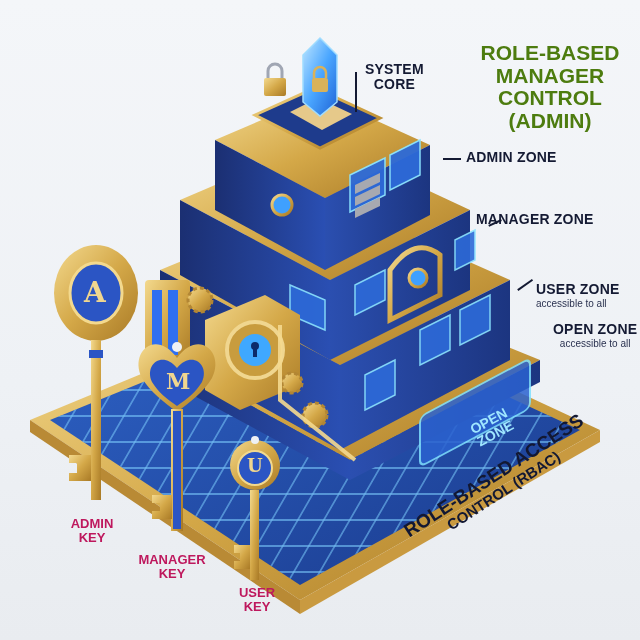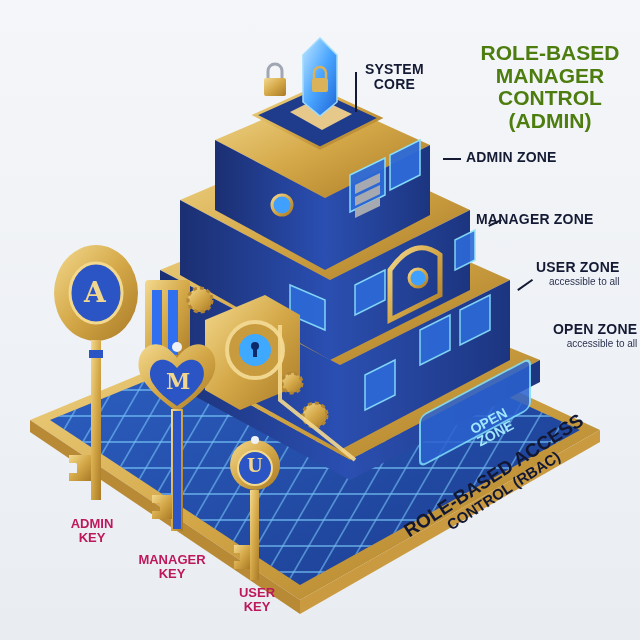--- a/index.html
+++ b/index.html
@@ -1,19 +1,19 @@
 <!DOCTYPE html>
 <html><head>
 <meta charset="utf-8">
 <style>
   html,body{margin:0;padding:0;}
   body{width:640px;height:640px;overflow:hidden;background:linear-gradient(180deg,#f4f6f9 0%,#eef1f5 60%,#e9ecf0 100%);font-family:"Liberation Sans",sans-serif;position:relative;}
   .stage{position:absolute;left:0;top:0;width:640px;height:640px;}
   .lbl{position:absolute;color:#141a33;font-weight:700;text-transform:uppercase;letter-spacing:0.2px;line-height:1.05;}
-  .sub{display:block;font-weight:400;text-transform:none;font-size:10px;color:#2b3250;letter-spacing:0;margin-top:2px;text-align:right;}
+  .sub{display:block;font-weight:400;text-transform:none;font-size:10px;color:#2b3250;letter-spacing:0;margin-top:2px;}
   .title{position:absolute;left:430px;top:42px;width:200px;text-align:center;font-size:21px;font-weight:800;color:#4d7c0f;line-height:1.08;margin-left:20px;}
   .leader{position:absolute;background:#141a33;height:1.5px;}
   .floor-title{position:absolute;left:392px;top:530px;font-size:19px;font-weight:800;color:#121833;transform:rotate(-33deg);transform-origin:left top;line-height:1.05;text-align:center;width:230px;}
   .keylbl{position:absolute;font-size:13px;font-weight:800;color:#be185d;text-align:center;line-height:1.08;}
 </style>
 </head>
 <body>
 
 <div class="stage">
 
@@ -183,21 +183,21 @@
   <div class="lbl" style="left:466px;top:150px;font-size:14px;">
     <span>ADMIN ZONE</span>
   </div>
   <div class="leader" style="left:443px;top:158px;width:18px;"></div>
 
   <div class="lbl" style="left:476px;top:212px;font-size:14px;">
     <span>MANAGER ZONE</span>
   </div>
   <div class="leader" style="left:488px;top:222px;width:14px;transform:rotate(-25deg);"></div>
 
-  <div class="lbl" style="left:536px;top:260px;font-size:14px;">
+  <div class="lbl" style="left:536px;top:282px;font-size:14px;">
     <span>USER ZONE</span>
     <span class="sub">accessible to all</span>
   </div>
   <div class="leader" style="left:516px;top:284px;width:18px;transform:rotate(-35deg);"></div>
 
   <div class="lbl" style="left:553px;top:322px;font-size:14px;text-align:center;">
     <span>OPEN ZONE</span>
     <span class="sub">accessible to all</span>
   </div>
 

